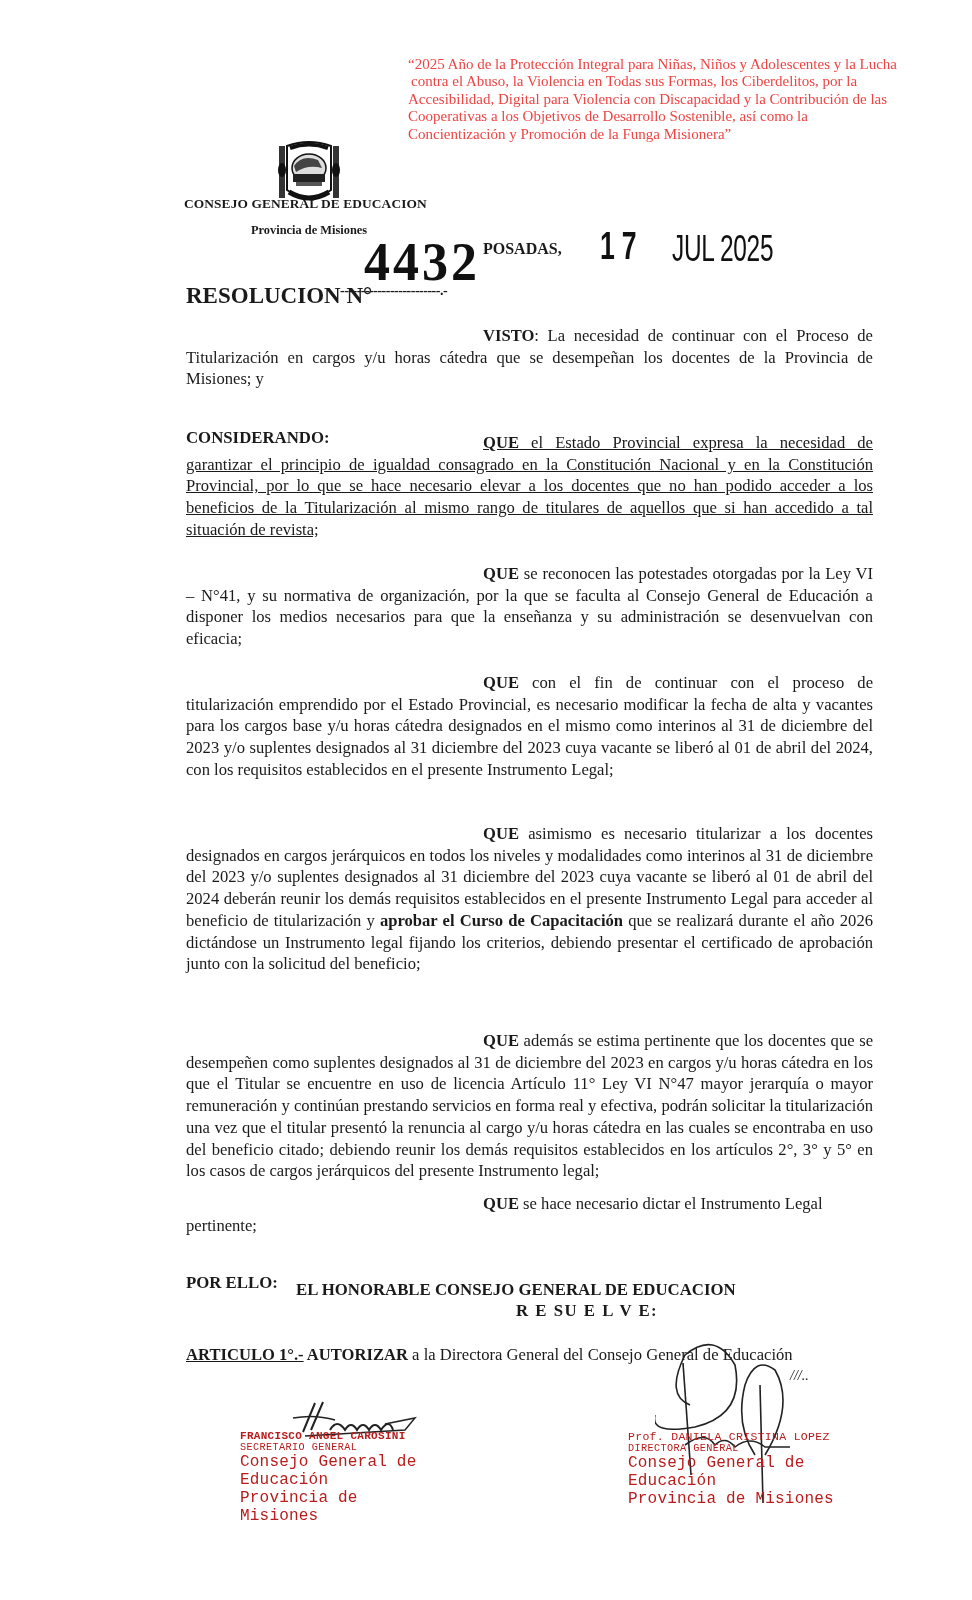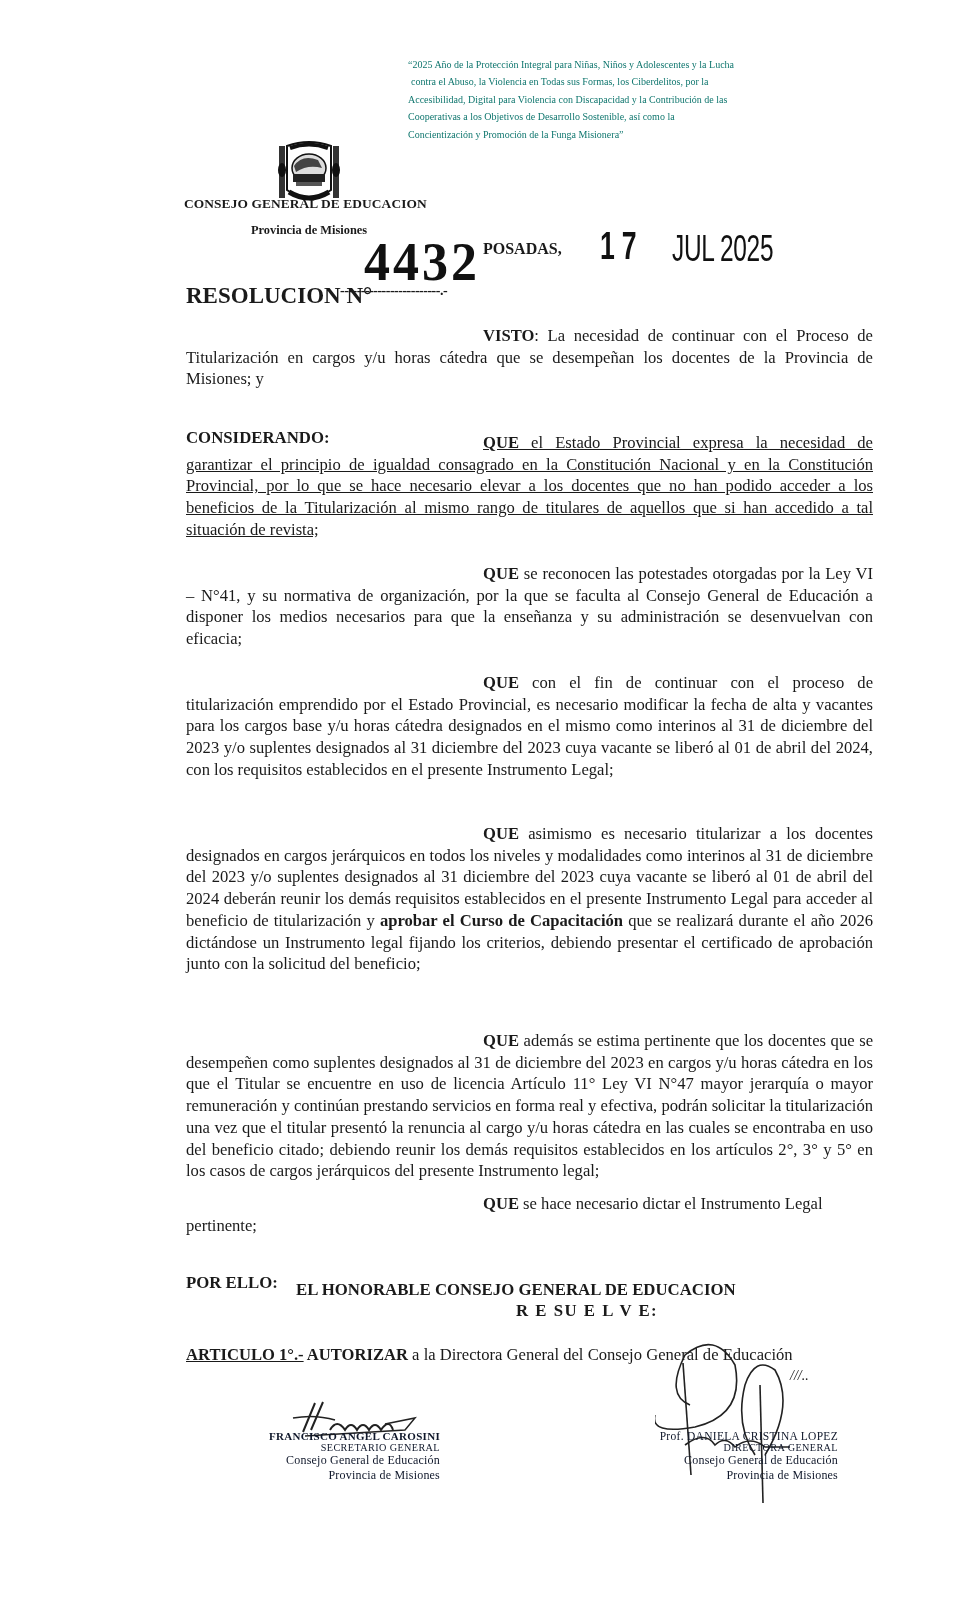--- a/index.html
+++ b/index.html
@@ -3,21 +3,21 @@
 <meta charset="utf-8">
 <style>
   html, body { margin: 0; padding: 0; }
   body {
     width: 972px; height: 1600px; background: #ffffff; position: relative; overflow: hidden;
     font-family: "Liberation Serif", "DejaVu Serif", serif; color: #1a1a1a;
   }
   .abs { position: absolute; }
   .motto {
     left: 408px; top: 56px; width: 470px;
-    font-family: "Liberation Serif", serif; font-size: 10px; line-height: 17.4px; color: #0f766e;
+    font-family: "Liberation Serif", serif; font-size: 15px; line-height: 17.4px; color: #ef4444;
   }
   .motto div { white-space: nowrap; }
   .crest { left: 278px; top: 140px; width: 62px; height: 66px; }
   .org-name { left: 184px; top: 196px; font-weight: bold; font-size: 13.4px; letter-spacing: 0.1px; white-space: nowrap; }
   .org-prov { left: 251px; top: 223px; font-weight: bold; font-size: 12.4px; white-space: nowrap; }
   .res-label { left: 186px; top: 283px; font-weight: bold; font-size: 23px; white-space: nowrap; }
   .res-dash { left: 340px; top: 283px; font-weight: bold; font-size: 14px; letter-spacing: -0.5px; white-space: nowrap; }
   .res-number {
     left: 364px; top: 232px; font-family: "Liberation Serif", serif; font-weight: bold;
     font-size: 52px; letter-spacing: 3px; transform: scaleY(1.05); color: #111;
@@ -27,24 +27,24 @@
   .date-my { left: 672px; top: 228px; font-family: "Liberation Sans", sans-serif; font-size: 36px; transform: scaleX(0.68); transform-origin: left; color: #111; letter-spacing: -0.5px; }
   .para { position: absolute; left: 186px; width: 687px; font-size: 16.6px; line-height: 21.7px; text-align: justify; text-align-last: left; }
   .para .indent { display: inline-block; width: 297px; }
   .b { font-weight: bold; margin-top: 40px; }
   .heading { position: absolute; left: 186px; font-weight: bold; font-size: 16.8px; white-space: nowrap; margin-top: 16px; }
   .center-head { position: absolute; font-weight: bold; font-size: 16.8px; white-space: nowrap; }
   .resuelve { letter-spacing: 3px; }
   .art { position: absolute; left: 186px; top: 1345px; font-size: 16.6px; white-space: nowrap; }
   .art .lbl { font-weight: bold; text-decoration: underline; }
 
-  .sig { position: absolute; font-family: Liberation Serif, serif; text-align: right; color: #0f172a; }
+  .sig { position: absolute; font-family: Liberation Mono, monospace; text-align: left; color: #b91c1c; }
   .sig .nm { font-size: 11px; font-weight: bold; letter-spacing: 0.3px; }
   .sig .ttl { font-size: 10.2px; letter-spacing: 0.4px; }
-  .sig .ln { font-size: 12px; letter-spacing: 0.2px; }
+  .sig .ln { font-size: 16px; letter-spacing: 0.2px; }
   svg { display: block; }
 </style>
 </head>
 <body>
 
 <div class="abs motto">
   <div>“2025 Año de la Protección Integral para Niñas, Niños y Adolescentes y la Lucha</div>
   <div style="padding-left:3px">contra el Abuso, la Violencia en Todas sus Formas, los Ciberdelitos, por la</div>
   <div>Accesibilidad, Digital para Violencia con Discapacidad y la Contribución de las</div>
   <div>Cooperativas a los Objetivos de Desarrollo Sostenible, así como la</div>

